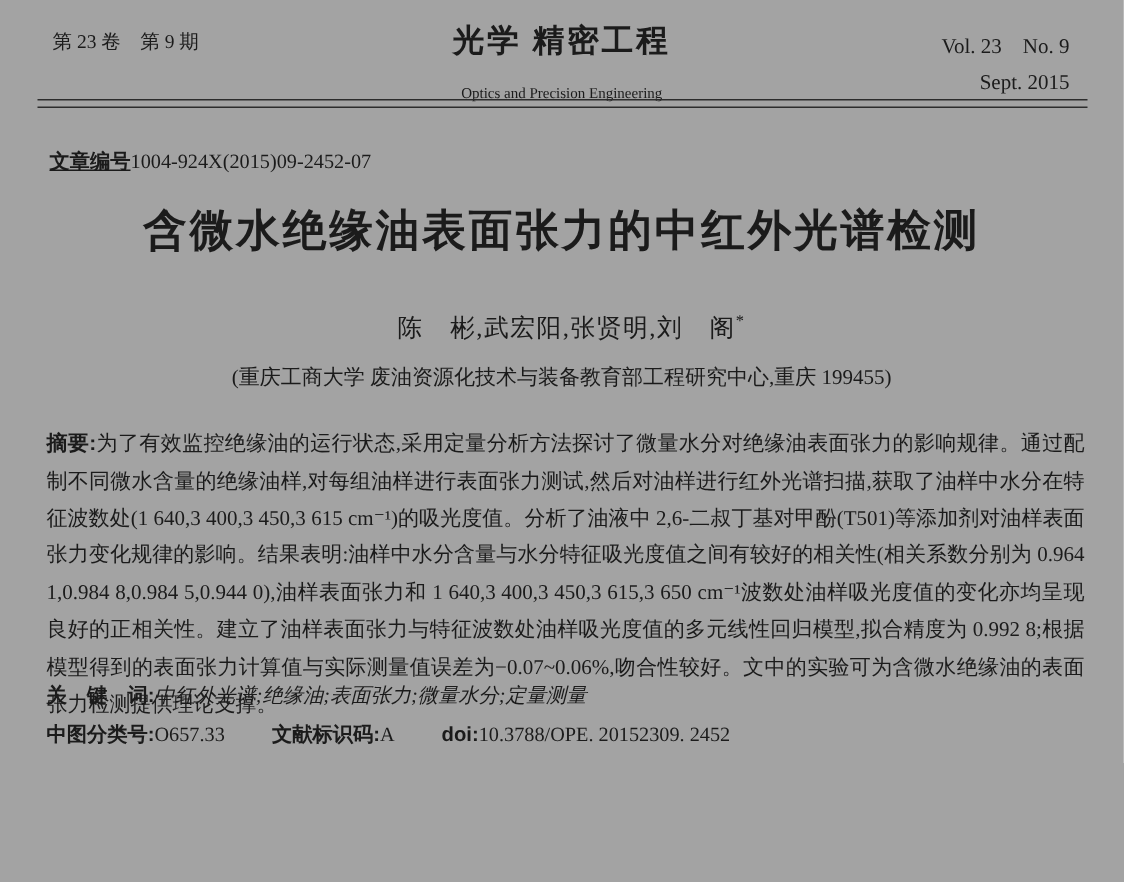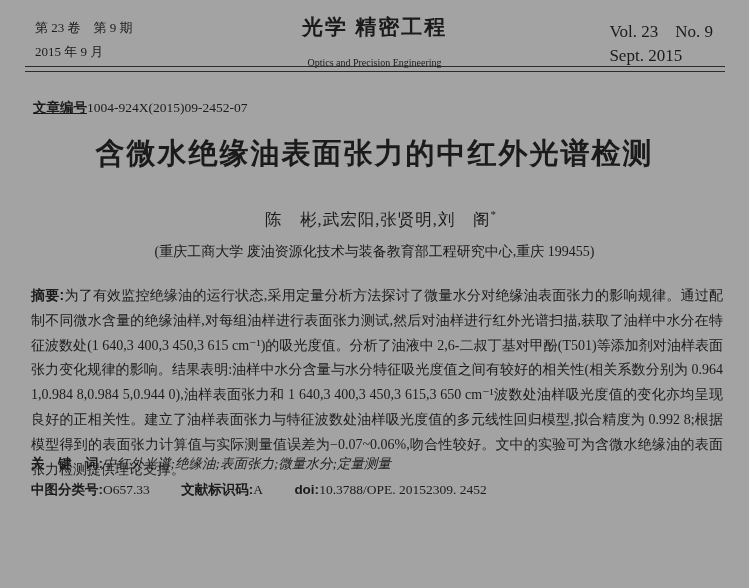--- a/index.html
+++ b/index.html
@@ -22,21 +22,21 @@
     position: absolute; left: 0; right: 0; top: 13px;
     text-align: center;
   }
   .journal-cn {
     font-size: 21px; font-weight: bold; letter-spacing: 2px;
     font-family: "Liberation Serif", serif;
   }
   .journal-en { font-size: 10px; margin-top: 16px; }
   .header-right {
     position: absolute; right: 36px; top: 20px;
-    font-size: 17px; line-height: 24px; 
+    font-size: 14px; line-height: 24px; text-align: right;
   }
   .double-rule {
     position: absolute; left: 25px; right: 24px; top: 66px;
     height: 4px;
     border-top: 1.8px solid #2c2c2c;
     border-bottom: 1.8px solid #2c2c2c;
   }
 
   
   .article-number {
@@ -95,21 +95,20 @@
     font-family: "Liberation Serif", "DejaVu Serif", serif;
   }
 </style>
 </head>
 <body>
 
 <div class="page">
 
   <div class="header-left">
     <div>第 23 卷　第 9 期</div>
-    <div>2015 年 9 月</div>
   </div>
 
   <div class="header-center">
     <div class="journal-cn">光学 精密工程</div>
     <div class="journal-en">Optics and Precision Engineering</div>
   </div>
 
   <div class="header-right">
     <div>Vol. 23　No. 9</div>
     <div>Sept. 2015</div>

